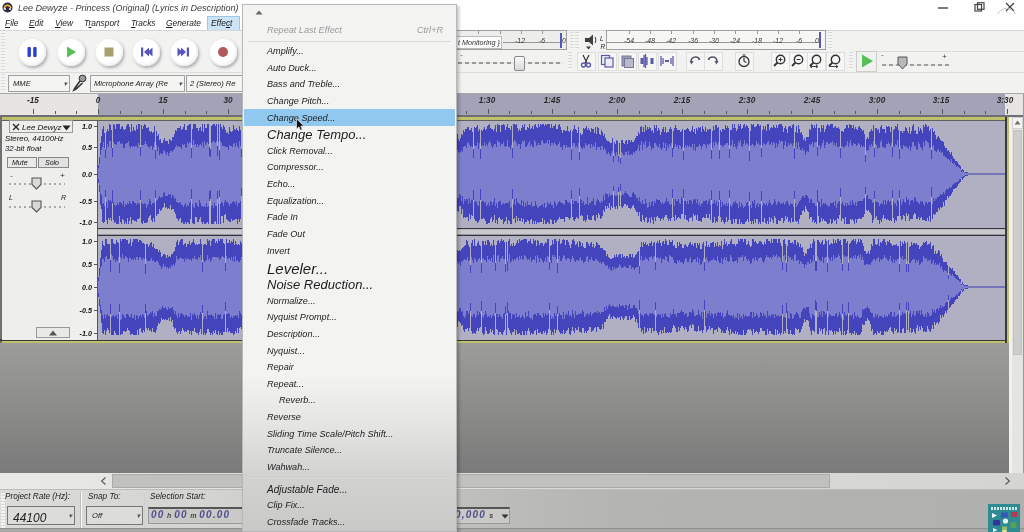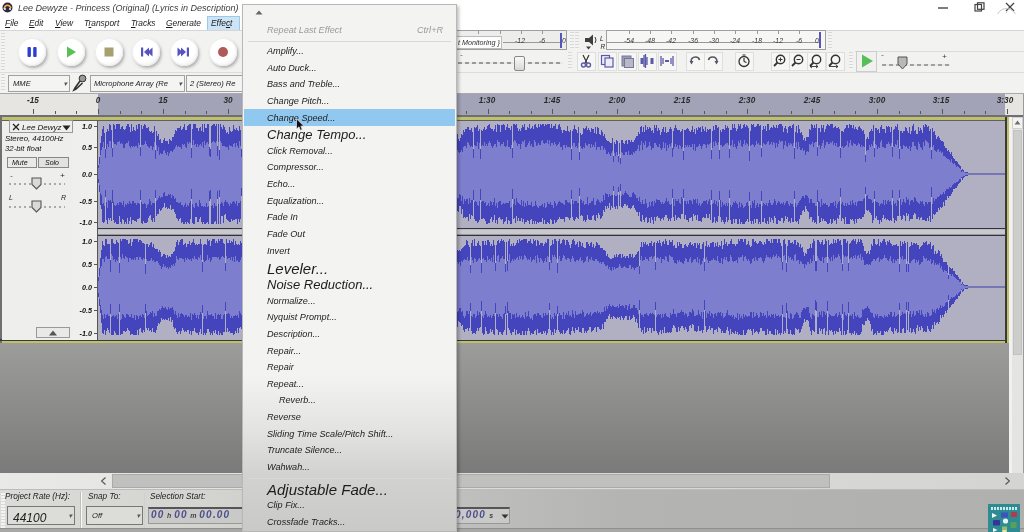--- a/index.html
+++ b/index.html
@@ -445,30 +445,30 @@
 <div class="t" style="left:267px;top:184.1px;font-size:9.1px;color:#1c1c1c;transform:translateY(-50%)">Echo...</div>
 <div class="t" style="left:267px;top:200.7px;font-size:9.1px;color:#1c1c1c;transform:translateY(-50%)">Equalization...</div>
 <div class="t" style="left:267px;top:217.4px;font-size:9.1px;color:#1c1c1c;transform:translateY(-50%)">Fade In</div>
 <div class="t" style="left:267px;top:234.0px;font-size:9.1px;color:#1c1c1c;transform:translateY(-50%)">Fade Out</div>
 <div class="t" style="left:267px;top:250.6px;font-size:9.1px;color:#1c1c1c;transform:translateY(-50%)">Invert</div>
 <div class="t" style="left:267px;top:268px;font-size:15px;color:#1c1c1c;transform:translateY(-50%)">Leveler...</div>
 <div class="t" style="left:267px;top:283.9px;font-size:13px;color:#1c1c1c;transform:translateY(-50%)">Noise Reduction...</div>
 <div class="t" style="left:267px;top:300.5px;font-size:9.1px;color:#1c1c1c;transform:translateY(-50%)">Normalize...</div>
 <div class="t" style="left:267px;top:317.2px;font-size:9.1px;color:#1c1c1c;transform:translateY(-50%)">Nyquist Prompt...</div>
 <div class="t" style="left:267px;top:333.8px;font-size:9.1px;color:#1c1c1c;transform:translateY(-50%)">Description...</div>
-<div class="t" style="left:267px;top:350.5px;font-size:9.1px;color:#1c1c1c;transform:translateY(-50%)">Repair...</div>
+<div class="t" style="left:267px;top:350.5px;font-size:9.1px;color:#1c1c1c;transform:translateY(-50%)">Nyquist...</div>
 <div class="t" style="left:267px;top:367.1px;font-size:9.1px;color:#1c1c1c;transform:translateY(-50%)">Repair</div>
 <div class="t" style="left:267px;top:383.7px;font-size:9.1px;color:#1c1c1c;transform:translateY(-50%)">Repeat...</div>
 <div class="t" style="left:279px;top:400.4px;font-size:9.1px;color:#1c1c1c;transform:translateY(-50%)">Reverb...</div>
 <div class="t" style="left:267px;top:417.0px;font-size:9.1px;color:#1c1c1c;transform:translateY(-50%)">Reverse</div>
 <div class="t" style="left:267px;top:433.6px;font-size:9.1px;color:#1c1c1c;transform:translateY(-50%)">Sliding Time Scale/Pitch Shift...</div>
 <div class="t" style="left:267px;top:450.3px;font-size:9.1px;color:#1c1c1c;transform:translateY(-50%)">Truncate Silence...</div>
 <div class="t" style="left:267px;top:466.9px;font-size:9.1px;color:#1c1c1c;transform:translateY(-50%)">Wahwah...</div>
 <div class="ab" style="left:248px;top:477.8px;width:203px;height:1px;background:#d8d8d8"></div>
-<div class="t" style="left:267px;top:488.6px;font-size:15px;color:#1c1c1c;transform:translateY(-50%)">Adjustable Fade...</div>
+<div class="t" style="left:267px;top:488.6px;font-size:10px;color:#1c1c1c;transform:translateY(-50%)">Adjustable Fade...</div>
 <div class="t" style="left:267px;top:505.2px;font-size:9.1px;color:#1c1c1c;transform:translateY(-50%)">Clip Fix...</div>
 <div class="t" style="left:267px;top:521.9px;font-size:9.1px;color:#1c1c1c;transform:translateY(-50%)">Crossfade Tracks...</div>
 <div class="t" style="left:417px;top:29.5px;font-size:9.1px;color:#9a9a9a;transform:translateY(-50%)">Ctrl+R</div>
 
 <svg class="ab" style="left:295px;top:118px" width="12" height="14" viewBox="0 0 12 14">
  <path d="M1.5 0.8 L1.5 11 L4 8.8 L5.4 12.3 L7.2 11.5 L5.8 8.2 L8.8 8 Z" fill="#0d0d1a" stroke="#e8e8e8" stroke-width="0.7"></path>
 </svg>
 
 </div>
 </body></html>

